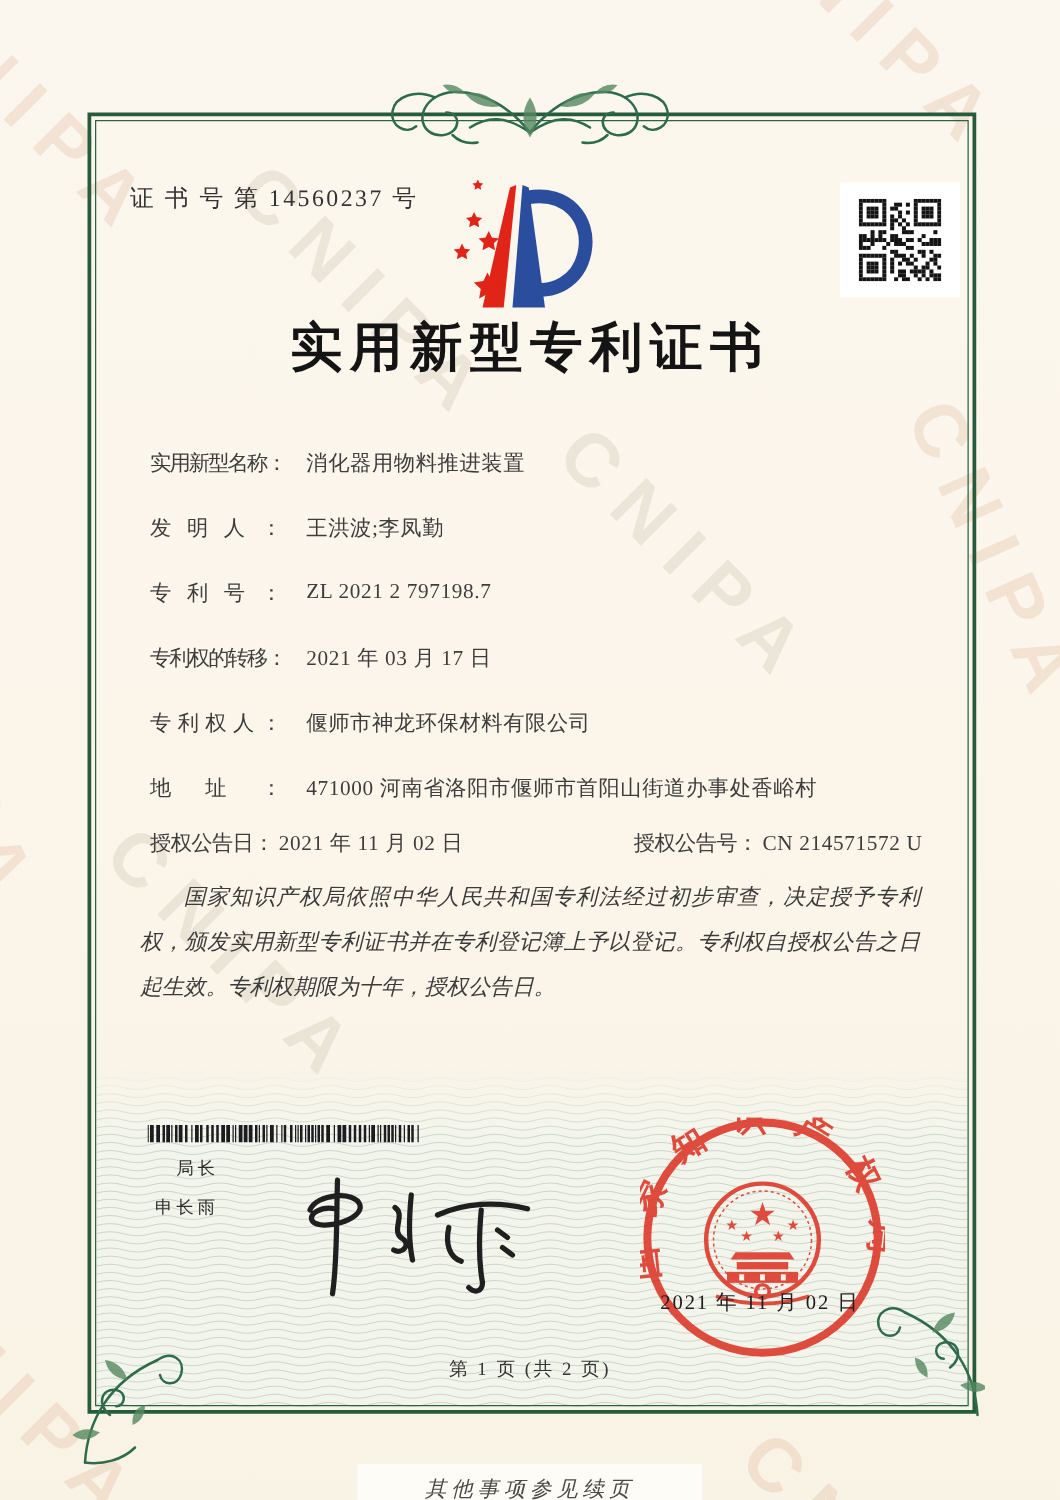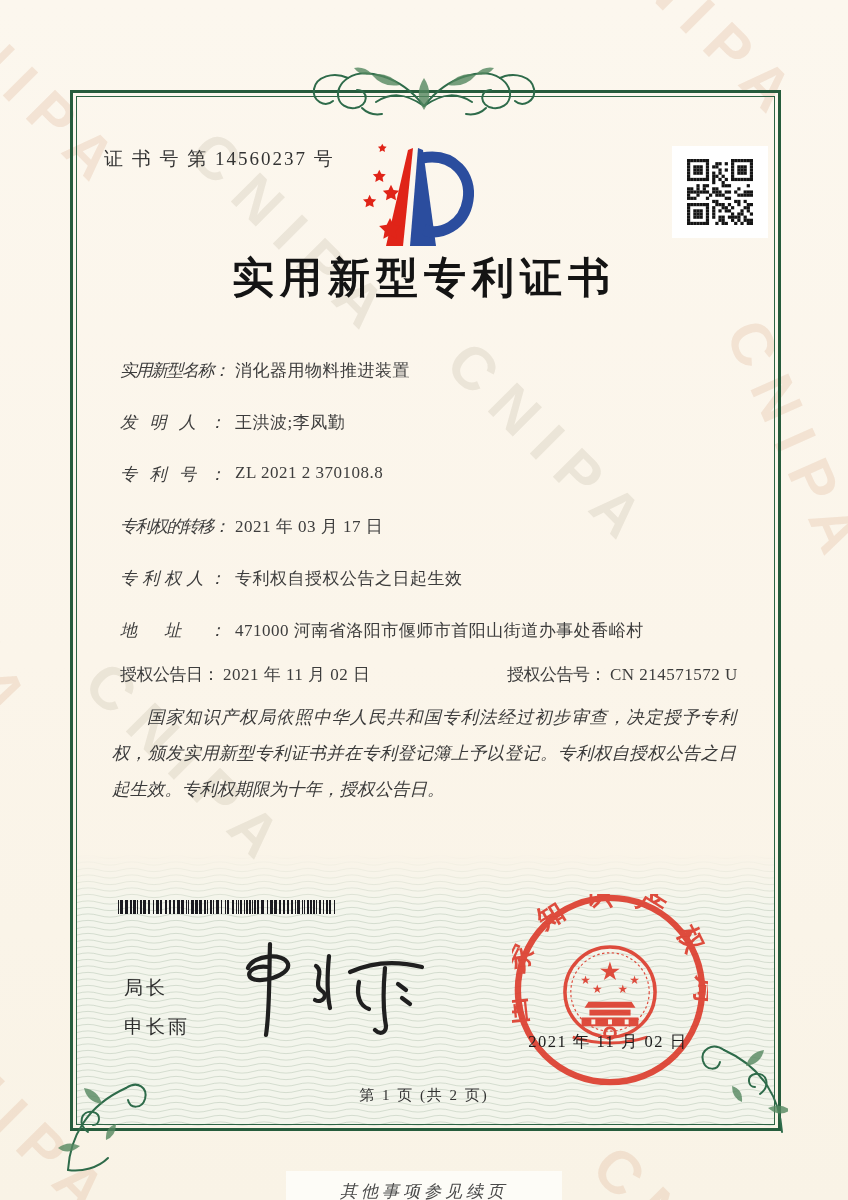--- a/index.html
+++ b/index.html
@@ -29,32 +29,32 @@
   .cert-no{position:absolute;left:104px;top:146px;font-size:19px;letter-spacing:2px;color:#333;}
   .logo{position:absolute;left:356px;top:142px;}
   .qr{position:absolute;left:672px;top:146px;width:96px;height:92px;background:#fff;
       display:flex;align-items:center;justify-content:center;}
   .qr svg rect{fill:#141414;}
   .doc-title{position:absolute;left:0;top:250px;width:100%;text-align:center;
       font-size:42px;font-weight:bold;letter-spacing:6px;color:#141414;font-family:Liberation Serif, serif;}
   
   .row{position:absolute;left:120px;font-size:17px;white-space:nowrap;color:#3d3d3d;}
   .lbl{display:inline-block;width:104px;letter-spacing:-1.5px;
-      text-align:justify;text-align-last:justify;vertical-align:top;font-style:italic;}
-  .val{margin-left:11px;letter-spacing:0.5px;}
+      text-align:justify;text-align-last:justify;vertical-align:top;}
+  .val{margin-left:21px;letter-spacing:0.5px;}
   .grant2{position:absolute;left:387px;top:0;white-space:nowrap;}
   .grant-lbl{letter-spacing:-0.5px;}
   
   .body-text{position:absolute;left:112px;top:699px;width:624px;
       font-size:17.5px;line-height:36px;text-align:justify;color:#3b3b3b;
       font-style:italic;}
   .body-text p{margin:0;text-indent:2em;}
   .barcode{position:absolute;left:118px;top:900px;}
   .barcode svg rect{fill:#1b1b20;}
-  .director{position:absolute;left:124px;top:975px;font-size:19px;letter-spacing:3px;color:#2c2c2c;}
+  .director{position:absolute;left:124px;top:926px;font-size:14px;letter-spacing:3px;color:#2c2c2c;text-align:right;}
   .director .name{margin-top:13px;}
   .signature{position:absolute;left:232px;top:938px;}
   .seal{position:absolute;left:512px;top:894px;}
   .seal-date{position:absolute;left:520px;top:1031px;width:176px;text-align:center;
       font-size:16.5px;letter-spacing:1.5px;color:#1d1d1d;white-space:nowrap;}
   .footer-page{position:absolute;left:0;top:1086px;width:100%;text-align:center;
       font-size:15px;letter-spacing:2px;color:#333;}
   .cont-note{position:absolute;left:50%;top:1131px;transform:translateX(-50%);
       width:276px;height:40px;background:#fdfcf7;display:flex;align-items:center;
       justify-content:center;font-size:17px;letter-spacing:4px;color:#4a4a4a;font-style:italic;margin-top:40px;}
@@ -405,27 +405,27 @@
 
   <div class="doc-title">实用新型专利证书</div>
 
   <div class="row" style="top:359px">
     <span class="lbl">实用新型名称：</span><span class="val">消化器用物料推进装置</span>
   </div>
   <div class="row" style="top:411px">
     <span class="lbl">发明人：</span><span class="val">王洪波;李凤勤</span>
   </div>
   <div class="row" style="top:463px">
-    <span class="lbl">专利号：</span><span class="val">ZL 2021 2 370108.8</span>
+    <span class="lbl">专利号：</span><span class="val">ZL 2021 2 797198.7</span>
   </div>
   <div class="row" style="top:515px">
     <span class="lbl">专利权的转移：</span><span class="val">2021 年 03 月 17 日</span>
   </div>
   <div class="row" style="top:567px">
-    <span class="lbl">专利权人：</span><span class="val">专利权自授权公告之日起生效</span>
+    <span class="lbl">专利权人：</span><span class="val">偃师市神龙环保材料有限公司</span>
   </div>
   <div class="row" style="top:619px">
     <span class="lbl">地址：</span><span class="val">471000 河南省洛阳市偃师市首阳山街道办事处香峪村</span>
   </div>
   <div class="row" style="top:663px;width:640px">
     <span class="grant-lbl">授权公告日：</span><span class="val" style="margin-left:4px">2021 年 11 月 02 日</span>
     <span class="grant2">
       <span class="grant-lbl">授权公告号：</span><span class="val" style="margin-left:4px">CN 214571572 U</span>
     </span>
   </div>

